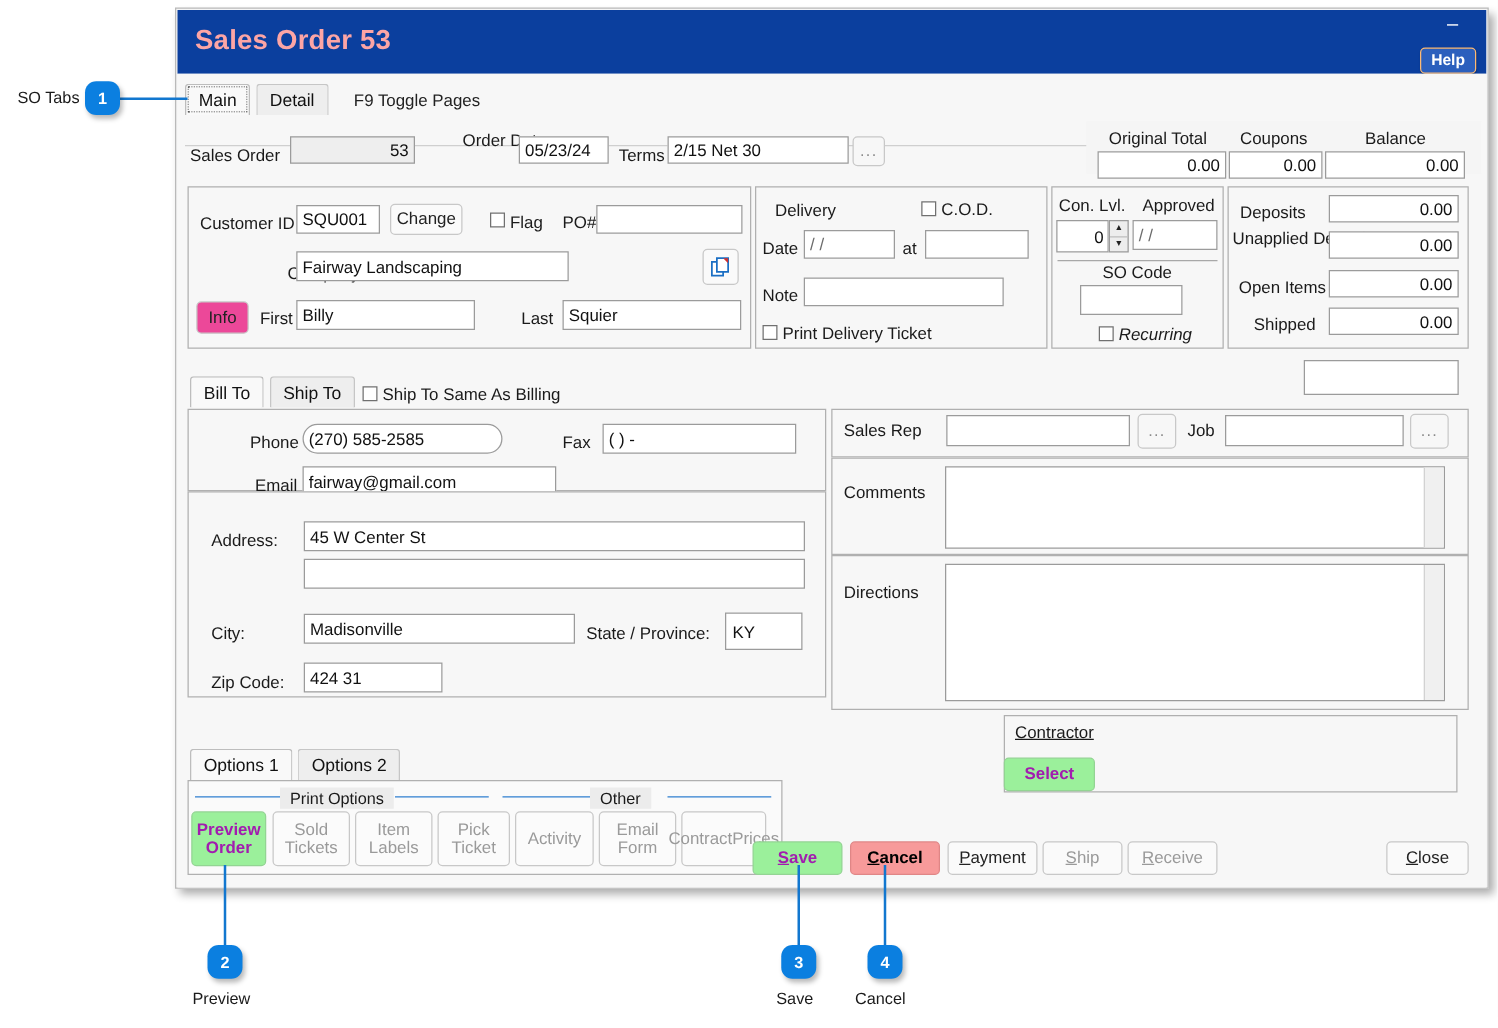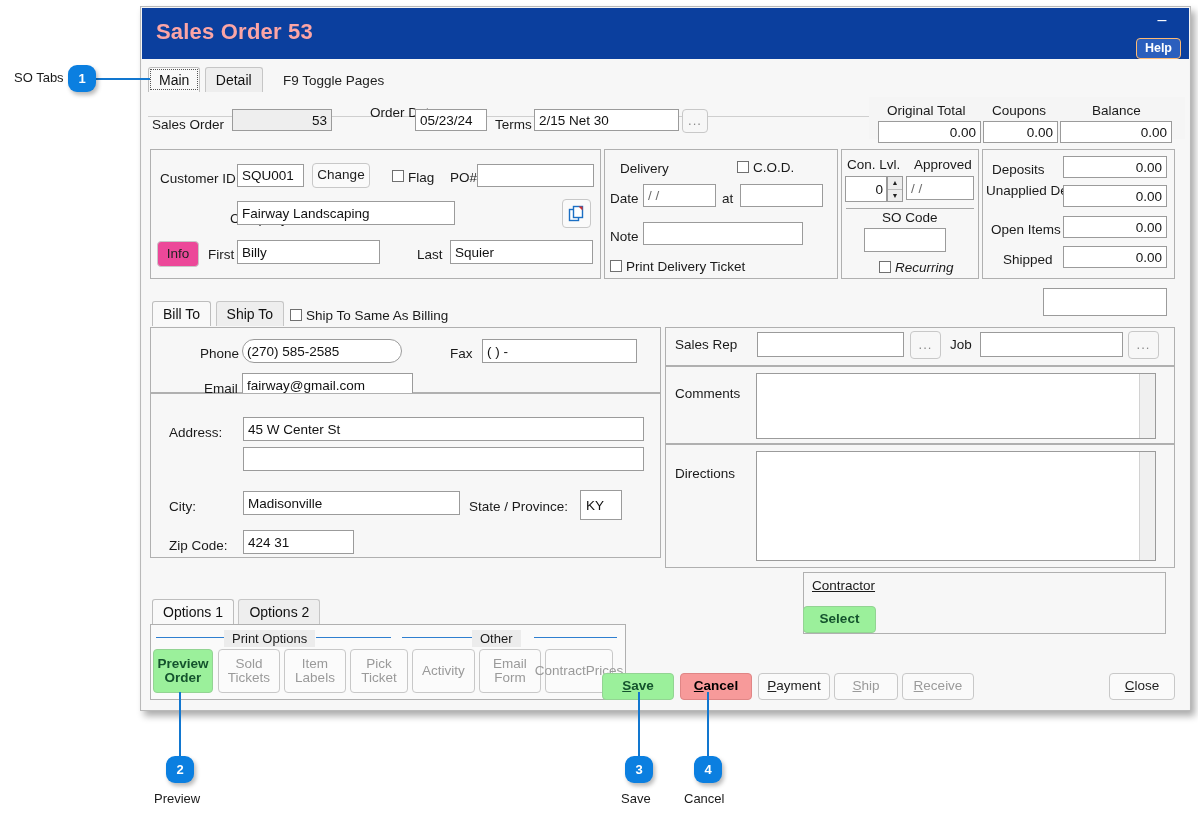--- a/index.html
+++ b/index.html
@@ -117,21 +117,21 @@
   }
   .btn {
     position: absolute; box-sizing: border-box;
     border: 1px solid #c8c8c8; border-radius: 4px;
     background: #f7f7f7; color: #222;
     font-size: 13.5px; display: flex; align-items: center; justify-content: center;
     text-align: center; line-height: 1.05;
   }
   .btn.ellipsis { color: #8a8a8a; font-size: 13px; letter-spacing: 1px; }
   .btn.disabled { color: #9a9a9a; }
-  .btn.green { background: #9bf09b; border-color: #93d493; color: #14532d; font-weight: bold; }
+  .btn.green { background: #9bf09b; border-color: #93d493; color: #a21caf; font-weight: bold; }
   .btn.red { background: #f79a9a; border-color: #e08686; color: #000; font-weight: bold; }
   .cbx {
     position: absolute; width: 12px; height: 12px;
     border: 1px solid #707070; background: #fff; box-sizing: border-box;
   }
   .ta {
     position: absolute; background: #fff; border: 1px solid #9b9b9b; box-sizing: border-box;
   }
   .ta .scroll {
     position: absolute; right: 0; top: 0; bottom: 0; width: 15px;
@@ -300,31 +300,31 @@
       </div>
       <div class="cbx" style="left:148px; top:250px;"></div>
       <div class="lbl" style="left:164px; top:249px;">Ship To Same As Billing</div>
 
       <div class="box" style="left:8px; top:268px; width:511px; height:66px;"></div>
       <div class="lbl" style="left:58px; top:287px;">Phone</div>
       <div class="fld" style="left:100px; top:280px; width:160px; height:24px;border-radius:12px;">(270) 585-2585</div>
       <div class="lbl" style="left:308px; top:287px;">Fax</div>
       <div class="fld" style="left:340px; top:280px; width:155px; height:24px;">(    )      -</div>
       <div class="lbl" style="left:62px; top:322px;">Email</div>
-      <div class="fld" style="left:100px; top:314px; width:171px; height:24px;">fairway@gmail.com</div>
+      <div class="fld" style="left:100px; top:314px; width:203px; height:24px;">fairway@gmail.com</div>
 
       <div class="box" style="left:8px; top:334px; width:511px; height:165px;"></div>
       <div class="lbl" style="left:27px; top:366px;">Address:</div>
       <div class="fld" style="left:101px; top:358px; width:401px; height:24px;">45 W Center St</div>
       <div class="fld" style="left:101px; top:388px; width:401px; height:24px;"></div>
 
       <div class="lbl" style="left:27px; top:440px;">City:</div>
       <div class="fld" style="left:101px; top:432px; width:217px; height:24px;">Madisonville</div>
       <div class="lbl" style="left:327px; top:440px;">State / Province:</div>
-      <div class="sel" style="left:438px; top:431px; width:42px; height:30px;">KY</div>
+      <div class="sel" style="left:438px; top:431px; width:62px; height:30px;">KY</div>
 
       <div class="lbl" style="left:27px; top:479px;">Zip Code:</div>
       <div class="fld" style="left:101px; top:471px; width:111px; height:24px;">424 31</div>
 
       <div class="box" style="left:523px; top:268px; width:510px; height:39px;"></div>
       <div class="lbl" style="left:533px; top:278px;">Sales Rep</div>
       <div class="fld" style="left:615px; top:273px; width:147px; height:25px;"></div>
       <div class="btn ellipsis" style="left:768px; top:272px; width:31px; height:28px;">...</div>
       <div class="lbl" style="left:808px; top:278px;">Job</div>
       <div class="fld" style="left:838px; top:273px; width:143px; height:25px;"></div>

